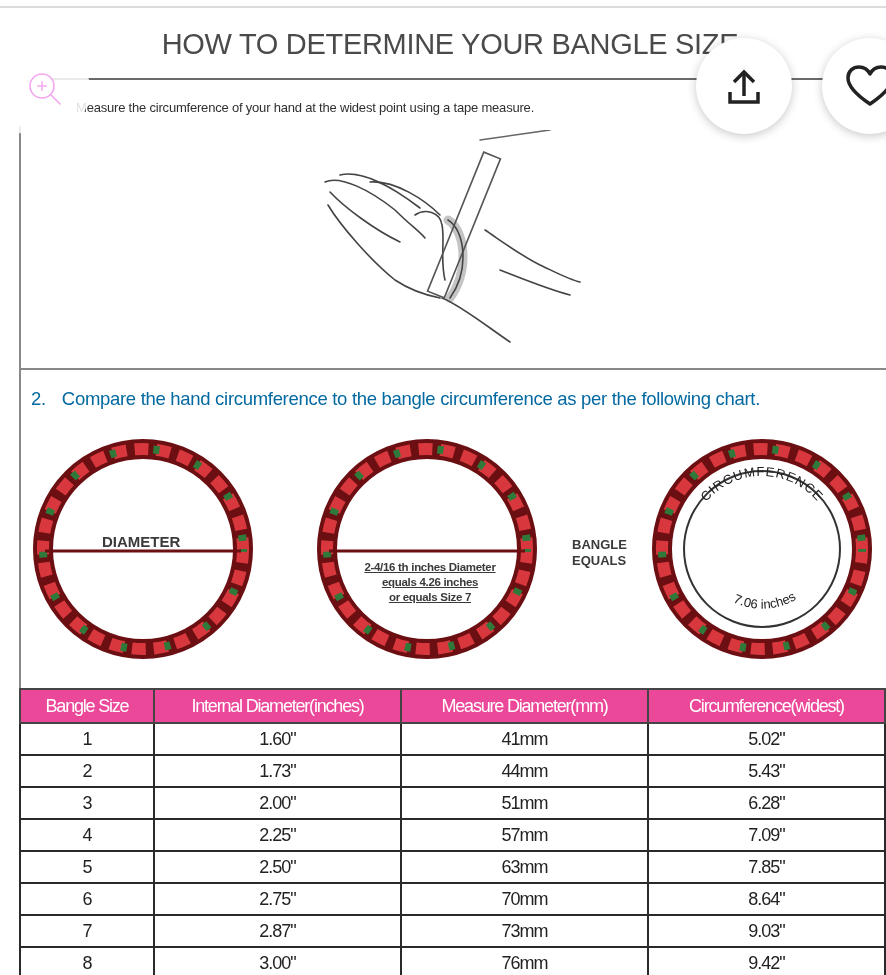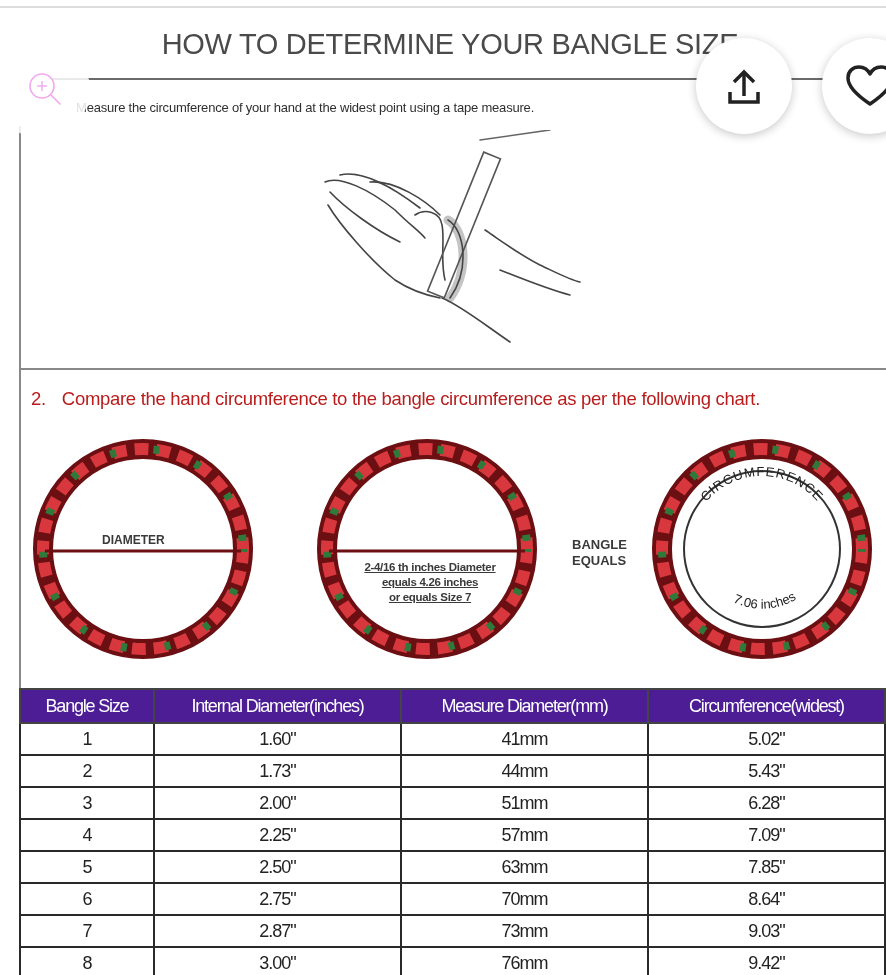--- a/index.html
+++ b/index.html
@@ -17,39 +17,39 @@
   .title-rule { position: absolute; left: 52px; top: 78px; width: 834px; height: 2px; background: #6a6a6a; }
   .step1 {
     position: absolute; left: 76px; top: 100px; font-size: 13px; color: #2f2f2f; letter-spacing: -0.2px;
     white-space: nowrap;
   }
   .frame { position: absolute; border-left: 2px solid #888; border-right: 2px solid #888; }
   .frame1 { left: 19px; top: 126px; width: 865px; height: 242px; border-bottom: 2px solid #888; }
   .frame2 { left: 19px; top: 370px; width: 865px; height: 318px; border-top: 0; }
   .hand { position: absolute; left: 300px; top: 130px; width: 290px; height: 230px; }
   .step2 {
-    position: absolute; left: 31px; top: 388px; font-size: 18.5px; color: #b91c1c; letter-spacing: -0.3px;
+    position: absolute; left: 31px; top: 388px; font-size: 18.5px; color: #0369a1; letter-spacing: -0.3px;
     white-space: nowrap;
   }
   .step2 .num { margin-right: 16px; }
   .bangle { position: absolute; }
   .b1 { left: 33px; top: 438px; width: 220px; height: 222px; }
   .b2 { left: 317px; top: 438px; width: 220px; height: 222px; }
   .b3 { left: 651px; top: 438px; width: 222px; height: 222px; }
   .lbl { position: absolute; font-weight: 700; color: #3a3a3a; white-space: nowrap; }
-  .lbl-diam { left: 102px; top: 533px; font-size: 12px; }
+  .lbl-diam { left: 102px; top: 533px; font-size: 15px; }
   .lbl-size { left: 340px; top: 560px; font-size: 11.5px; text-align: center; line-height: 15px; width: 180px; letter-spacing: -0.3px;}
   .lbl-size div { text-align: center; text-decoration: underline; }
   .lbl-eq { left: 562px; top: 537px; font-size: 13px; line-height: 16px; margin-left: 10px; }
   table.sizes {
     position: absolute; left: 19px; top: 688px; width: 867px; border-collapse: collapse;
     font-family: "Liberation Sans Narrow", "Liberation Sans", sans-serif;
   }
   table.sizes th {
-    background: #4c1d95; color: #ffffff; font-weight: 400; font-size: 18px; height: 30px;
+    background: #ec4899; color: #ffffff; font-weight: 400; font-size: 18px; height: 30px;
     border: 2px solid #444; letter-spacing: -1.2px; transform-origin: center;
   }
   table.sizes td {
     border: 2px solid #2a2a2a; text-align: center; font-size: 18px; height: 28px; color: #222;
     letter-spacing: -1px;
   }
   .zoom-btn {
     position: absolute; left: -10px; top: 42px; width: 100px; height: 95px; border-radius: 50%;
     background: rgba(255,255,255,0.85);
   }

